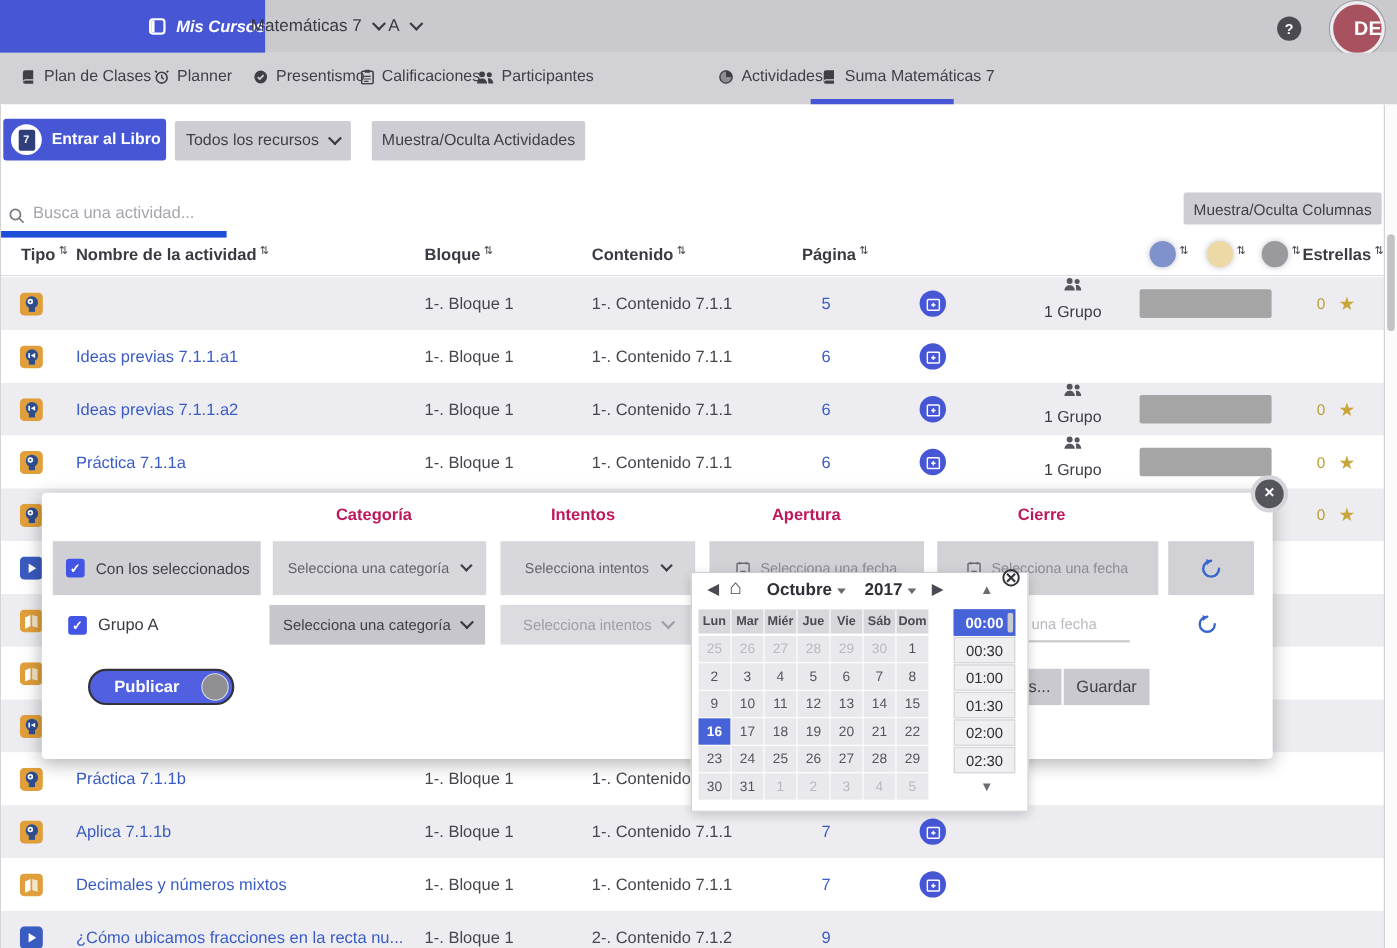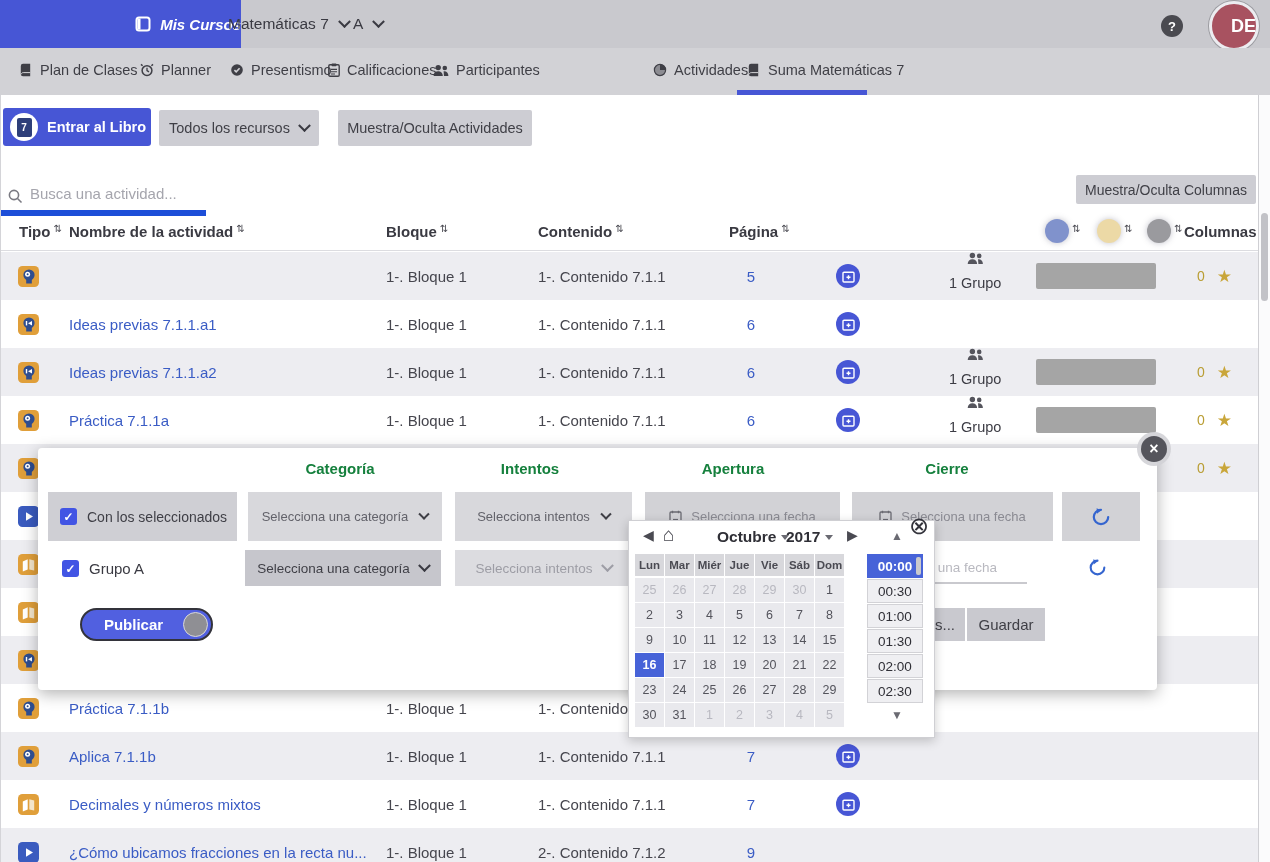--- a/index.html
+++ b/index.html
@@ -78,21 +78,21 @@
                justify-content:center;cursor:pointer;}
   .cell.grupo{left:948px;gap:7px;font-size:14.5px;color:#3c3c44;cursor:pointer;flex-direction:column;}
   .cell.bar{left:1035px;top:11px;width:120px;height:26px;background:#a5a5a5;border-radius:2px;}
   .cell.stars{left:1196px;gap:12px;cursor:pointer;}
   .snum{font-size:14px;color:#b99d33;}
   .star{font-size:17px;color:#c9a63a;}
 
   
   .modal{position:absolute;left:38px;top:448px;width:1119px;height:242px;background:#fff;
          border-radius:4px;box-shadow:0 4px 16px rgba(0,0,0,.3);z-index:10;}
-  .mh{position:absolute;top:12px;width:140px;text-align:center;font-size:15px;font-weight:bold;color:#15803d;}
+  .mh{position:absolute;top:12px;width:140px;text-align:center;font-size:15px;font-weight:bold;color:#be185d;}
   .mcell{position:absolute;height:49px;background:#cfcfd4;display:flex;align-items:center;gap:10px;
          padding-left:12px;box-sizing:border-box;}
   .cbx{width:17px;height:17px;background:#4255e4;border-radius:3px;color:#fff;font-size:12px;font-weight:bold;
        display:flex;align-items:center;justify-content:center;flex:none;cursor:pointer;}
   .mlabel{font-size:14px;color:#3f3f46;}
   .mdd{position:absolute;height:49px;background:#d8d8dc;display:flex;align-items:center;justify-content:center;
        gap:12px;font-size:13px;color:#63636b;cursor:pointer;box-sizing:border-box;}
   .mdd .chev{width:6px;height:6px;border-color:#3f3f46;}
   .mdd2{position:absolute;height:36px;background:#c6c6cc;display:flex;align-items:center;justify-content:center;
         gap:10px;font-size:13.5px;color:#3f3f46;cursor:pointer;}
@@ -281,21 +281,21 @@
         </span>
       <span class="thc" style="left:1096px">
           <span class="hcircle" id="circ-tan" style="background: rgb(236, 217, 166);"></span>
           <span class="sort">⇅</span>
         </span>
       <span class="thc" style="left:1146px">
           <span class="hcircle" id="circ-gray" style="background: rgb(154, 154, 158);"></span>
           <span class="sort">⇅</span>
         </span>
       <span class="th" style="left:1183px">
-          <span>Columnas</span>
+          <span>Estrellas</span>
           <span class="sort">⇅</span>
         </span>
     </div>
 
     <div id="rows">
         <div class="trow striped">
           <span class="cell icon">
             <svg width="21" height="21" viewBox="0 0 21 21">
               <rect width="21" height="21" rx="4.5" fill="#e09f3a"></rect>
               <circle cx="11" cy="9" r="5.6" fill="#2e4d8f"></circle>
@@ -630,21 +630,21 @@
       <span>Guardar</span>
     </div>
   </div>
 
   <div class="modal-close">×</div>
 
   <div class="popup">
     <div class="pnav">
       <span class="nbtn" style="left:14px">◀</span>
       <span class="phome">⌂</span>
-      <span class="pmonth" style="left:88px">
+      <span class="pmonth" style="left:68px">
         <span>Octubre</span>
           <span class="tri-down"></span>
       </span>
       <span class="pmonth" style="left:157px">
         <span>2017</span>
           <span class="tri-down"></span>
       </span>
       <span class="nbtn" style="left:218px">▶</span>
     </div>
     <span class="tarrow" style="top:8px">▲</span>

